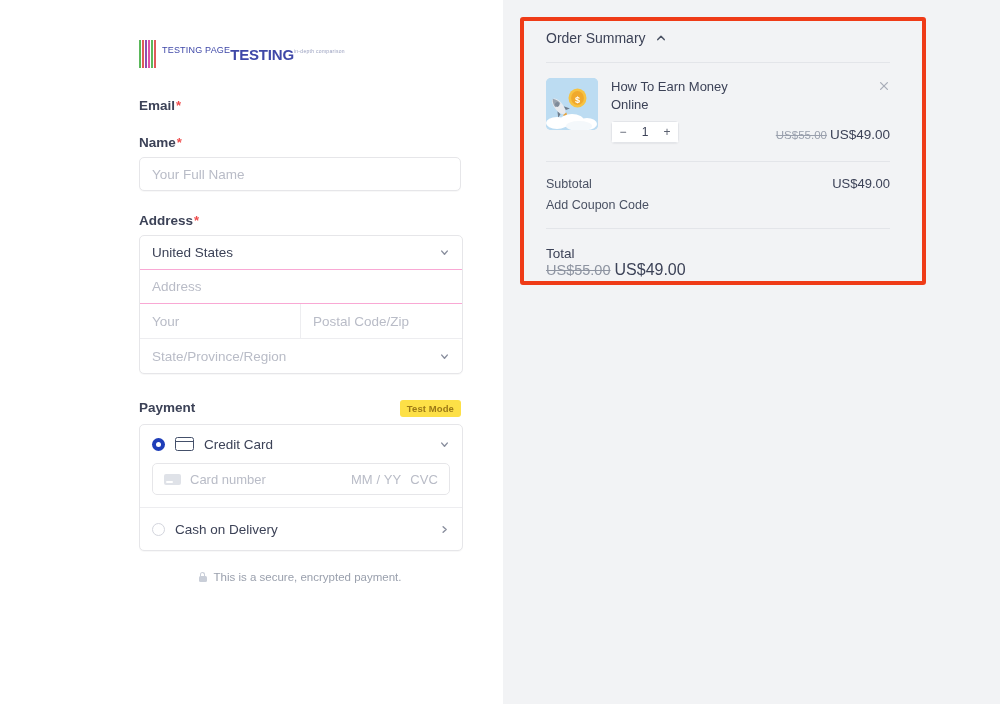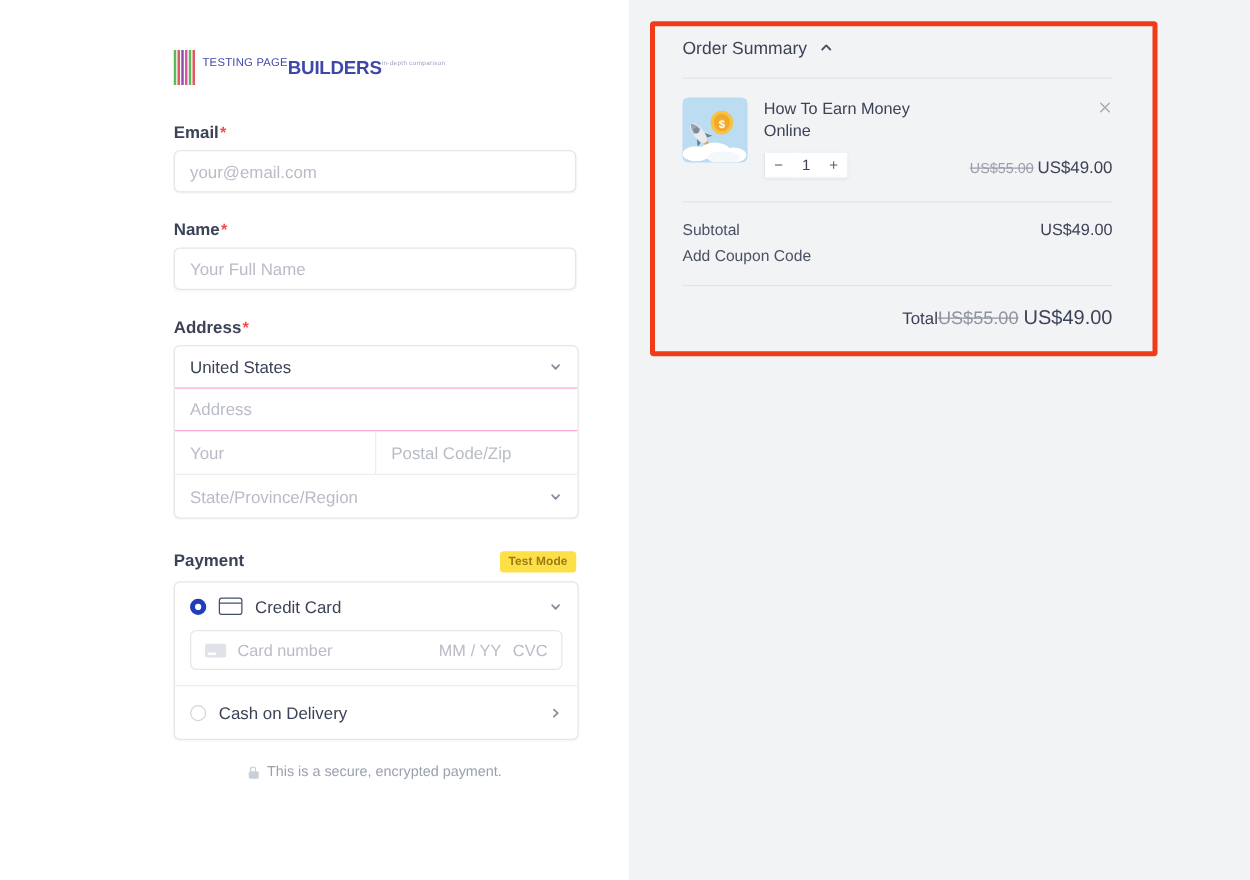--- a/index.html
+++ b/index.html
@@ -462,23 +462,24 @@
   }
   .row .amt { color: #3c4257; font-size: 13px; }
   .coupon {
     font-size: 12.5px;
     color: #4a5163;
     margin-top: 7px;
     cursor: pointer;
   }
   .total-row {
     display: flex;
-    justify-content: flex-end;
+    justify-content: center;
     align-items: baseline;
     padding-top: 17px;
+    flex-direction: column;
   }
   .total-label { font-size: 13.5px; color: #3c4257; }
   .total-old {
     font-size: 14.5px;
     color: #8e94a1;
     text-decoration: line-through;
     margin-right: 4px;
   }
   .total-new { font-size: 16px; color: #3c4257; }
 </style>
@@ -494,30 +495,27 @@
         <div class="brand-bars">
           <i style="background:#5bb85b"></i>
           <i style="background:#e05a5a"></i>
           <i style="background:#8e4fb0"></i>
           <i style="background:#e050a8"></i>
           <i style="background:#5bb85b"></i>
           <i style="background:#e05a5a"></i>
         </div>
         <div class="brand-text">
           <span class="brand-l1">TESTING PAGE</span>
-          <span class="brand-l2">BUILDERS</span>
+          <span class="brand-l2">TESTING</span>
           <span class="brand-l3">in-depth comparison</span>
         </div>
       </div>
 
       <div class="field-label">
         <span>Email</span><span class="req">*</span>
-      </div>
-      <div class="input">
-        <span>your@email.com</span>
       </div>
 
       <div class="field-label">
         <span>Name</span><span class="req">*</span>
       </div>
       <div class="input">
         <span>Your Full Name</span>
       </div>
 
       <div class="field-label">

